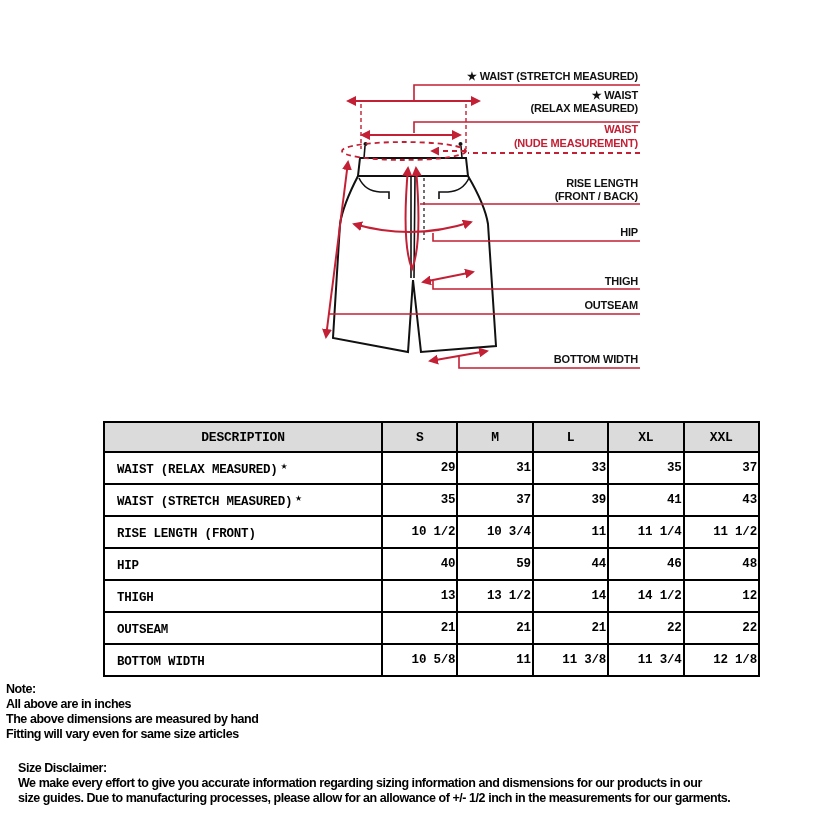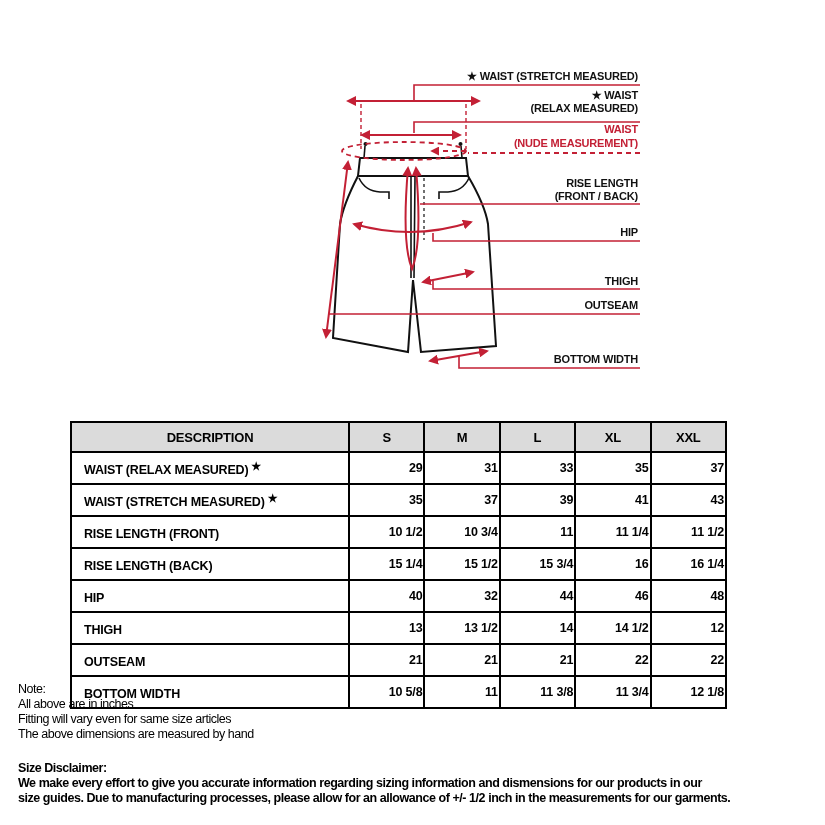--- a/index.html
+++ b/index.html
@@ -13,29 +13,29 @@
   .red-dash{stroke:var(--red);stroke-width:1.8;fill:none;stroke-dasharray:5 4;}
   .guide-dash{stroke:var(--red);stroke-width:1.4;fill:none;stroke-dasharray:4 3;}
   .blk{stroke:#111;stroke-width:2;fill:none;}
   .blk-thin{stroke:#111;stroke-width:1.6;fill:none;}
   .blk-dash{stroke:#111;stroke-width:1.2;fill:none;stroke-dasharray:3 3;}
   .ah{fill:var(--red);}
   .dlabel{font:bold 11px "Liberation Sans",sans-serif;fill:#111;letter-spacing:-0.2px;}
   .dlabel.red{fill:var(--red);}
 
   
-  .size-table{position:absolute;left:70px;top:421px;border-collapse:collapse;table-layout:fixed;width:655px;}
+  .size-table{position:absolute;left:103px;top:421px;border-collapse:collapse;table-layout:fixed;width:655px;font-family:Liberation Mono, monospace;}
   .size-table th,.size-table td{border:2px solid #000;font-weight:bold;overflow:hidden;}
   .size-table thead th{background:#dbdbdb;height:26px;font-size:13px;text-align:center;letter-spacing:-0.2px;}
   .size-table tbody td{height:28px;font-size:12.5px;text-align:right;letter-spacing:-0.2px;}
   .size-table td.desc{text-align:left;padding-left:12px;}
   .star{font-size:11px;vertical-align:4px;margin-left:3px;}
 
   
-  .notes{position:absolute;left:18px;top:682px;font-size:12.5px;font-weight:normal;line-height:15px;letter-spacing:-0.45px;white-space:nowrap;}
+  .notes{position:absolute;left:6px;top:682px;font-size:12.5px;font-weight:bold;line-height:15px;letter-spacing:-0.45px;white-space:nowrap;}
   .disclaimer{position:absolute;left:18px;top:761px;font-size:12.5px;font-weight:bold;line-height:15px;letter-spacing:-0.45px;white-space:nowrap;}
 </style>
 </head>
 <body>
 
 <div class="stage">
 
   <svg id="diagram" width="825" height="400" viewBox="0 0 825 400" xmlns="http://www.w3.org/2000/svg">
     <defs>
       <marker id="ah" viewBox="0 0 10 10" refX="8" refY="5" markerWidth="5" markerHeight="5" orient="auto-start-reverse">
@@ -149,31 +149,23 @@
       </tr>
       <tr>
         <td class="desc"><span>RISE LENGTH (FRONT)</span><span class="star"></span></td>
         <td>10 1/2</td>
         <td>10 3/4</td>
         <td>11</td>
         <td>11 1/4</td>
         <td>11 1/2</td>
       </tr>
       <tr>
-        <td class="desc"><span>RISE LENGTH (BACK)</span><span class="star"></span></td>
-        <td>15 1/4</td>
-        <td>15 1/2</td>
-        <td>15 3/4</td>
-        <td>16</td>
-        <td>16 1/4</td>
-      </tr>
-      <tr>
         <td class="desc"><span>HIP</span><span class="star"></span></td>
         <td>40</td>
-        <td>32</td>
+        <td>59</td>
         <td>44</td>
         <td>46</td>
         <td>48</td>
       </tr>
       <tr>
         <td class="desc"><span>THIGH</span><span class="star"></span></td>
         <td>13</td>
         <td>13 1/2</td>
         <td>14</td>
         <td>14 1/2</td>
@@ -194,22 +186,22 @@
         <td>11 3/8</td>
         <td>11 3/4</td>
         <td>12 1/8</td>
       </tr>
     </tbody>
   </table>
 
   <div class="notes">
     <div>Note:</div>
     <div>All above are in inches</div>
+    <div>The above dimensions are measured by hand</div>
     <div>Fitting will vary even for same size articles</div>
-    <div>The above dimensions are measured by hand</div>
   </div>
 
   <div class="disclaimer">
     <div>Size Disclaimer:</div>
     <div>We make every effort to give you accurate information regarding sizing information and dismensions for our products in our</div>
     <div>size guides. Due to manufacturing processes, please allow for an allowance of +/- 1/2 inch in the measurements for our garments.</div>
   </div>
 
 </div>
 

